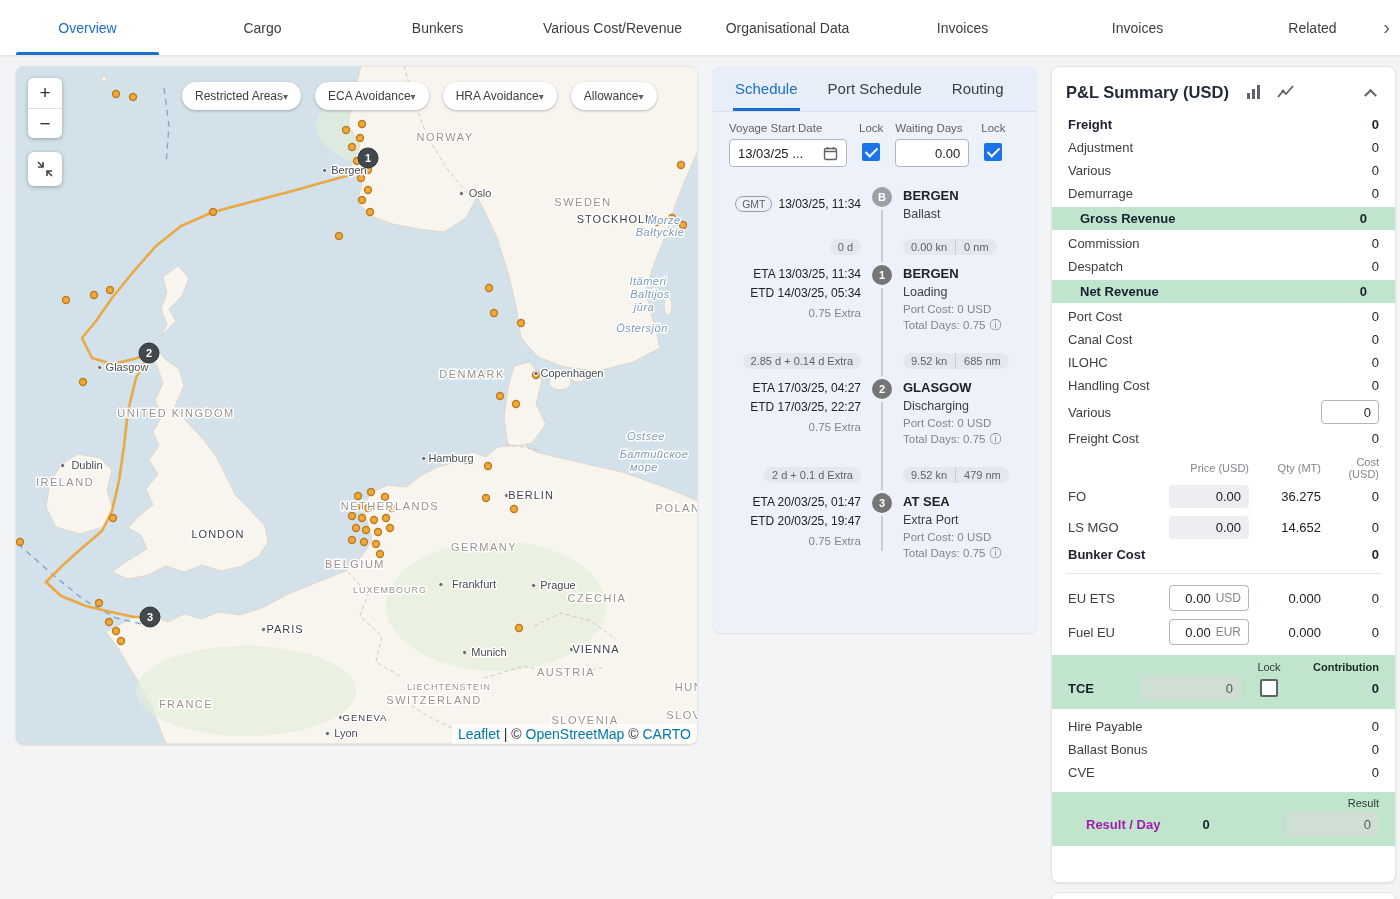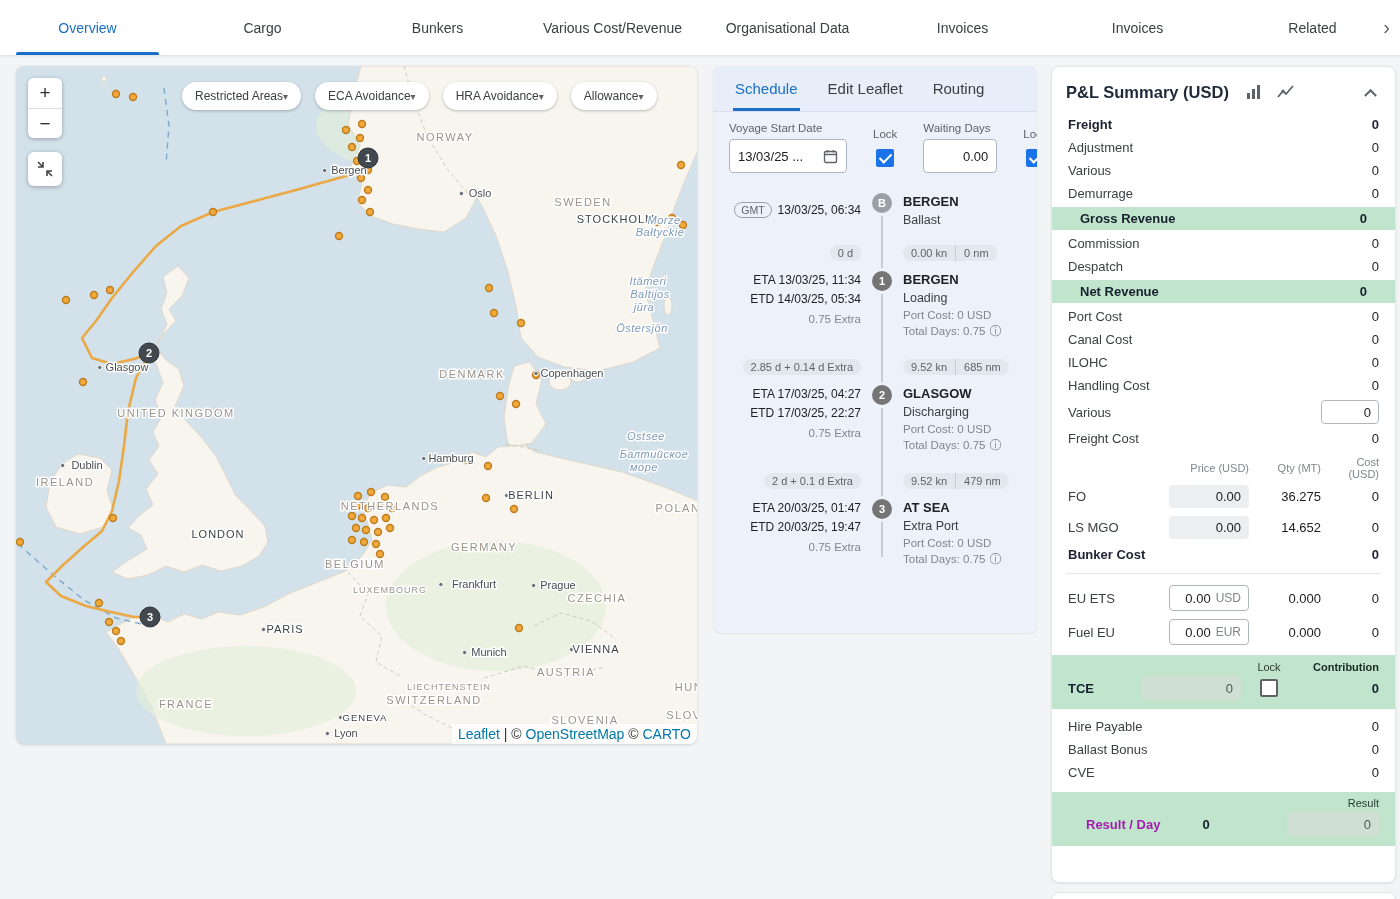--- a/index.html
+++ b/index.html
@@ -45,25 +45,25 @@
   .pill-chev{color:#5f6368;font-size:10px;}
   .map-attrib{position:absolute;right:0;bottom:0;background:rgba(255,255,255,.8);font-size:14px;color:#333;padding:2px 6px;z-index:5;}
   .map-attrib span{white-space:pre;}
   .map-attrib a{color:#0078a8;text-decoration:none;cursor:pointer;}
 
   
   .schedule-panel{position:absolute;left:713px;top:10px;width:324px;height:567px;background:#edf2fa;border-radius:8px;overflow:hidden;box-shadow:0 1px 2px rgba(0,0,0,.08);}
   .sched-tabs{display:flex;gap:26px;padding:0 20px;background:#e7eefa;border-bottom:1px solid #d8e0ee;}
   .sched-tab{font-size:15px;font-weight:500;color:#3c4043;padding:14px 2px 11px;cursor:pointer;border-bottom:3px solid transparent;}
   .sched-tab.active{color:var(--accent);border-bottom-color:var(--accent);}
-  .sched-form{display:flex;gap:26px;padding:10px 16px 6px;align-items:center;}
+  .sched-form{display:flex;gap:12px;padding:10px 16px 6px;align-items:flex-start;}
   .field label{display:block;font-size:11.5px;color:#5f6368;margin-bottom:5px;}
   .lock-field{text-align:center;}
   .lock-field label{text-align:center;}
-  .text-input{height:34px;background:#fff;border:1px solid #aeb6c4;border-radius:4px;font-size:13px;color:#202124;padding:0 8px;font-family:inherit;}
+  .text-input{height:28px;background:#fff;border:1px solid #aeb6c4;border-radius:4px;font-size:13px;color:#202124;padding:0 8px;font-family:inherit;}
   .date-input{width:118px;display:flex;align-items:center;justify-content:space-between;gap:4px;cursor:text;}
   .date-input span{overflow:hidden;white-space:nowrap;}
   .num-input{width:74px;text-align:right;}
   .cb{appearance:none;-webkit-appearance:none;width:18px;height:18px;border:2px solid #5f6368;border-radius:2px;background:#fff;position:relative;cursor:pointer;display:inline-block;vertical-align:middle;margin-top:4px;}
   .cb:checked{background:#1a73e8;border-color:#1a73e8;}
   .cb:checked::after{content:"";position:absolute;left:4px;top:0px;width:5px;height:10px;border:solid #fff;border-width:0 2px 2px 0;transform:rotate(45deg);}
   .timeline{position:relative;padding:14px 10px 0 16px;}
   .timeline::before{content:"";position:absolute;left:168px;top:26px;height:352px;width:2px;background:#c5ccd8;}
   .tl-row{display:grid;grid-template-columns:136px 34px 1fr;position:relative;}
   .tl-start{margin-bottom:18px;}
@@ -328,21 +328,21 @@
           </div>
         </div>
       <div class="map-attrib">
         <a>Leaflet</a><span> | © </span><a>OpenStreetMap</a><span> © </span><a>CARTO</a>
       </div>
     </section>
 
     <section class="schedule-panel">
       <div class="sched-tabs">
           <div class="sched-tab active">Schedule</div>
-          <div class="sched-tab">Edit Leaflet</div>
+          <div class="sched-tab">Port Schedule</div>
           <div class="sched-tab">Routing</div>
         </div>
       <div class="sched-form">
         <div class="field">
           <label>Voyage Start Date</label>
           <div class="text-input date-input">
             <span>13/03/25 ...</span>
             <svg width="15" height="15" viewBox="0 0 15 15">
               <rect x="1.5" y="2.5" width="12" height="11" rx="1.5" fill="none" stroke="#5f6368" stroke-width="1.4"></rect>
               <line x1="1.5" y1="5.5" x2="13.5" y2="5.5" stroke="#5f6368" stroke-width="1.4"></line>
@@ -361,21 +361,21 @@
         </div>
         <div class="field lock-field">
           <label>Lock</label>
           <input type="checkbox" class="cb" checked="" style="">
         </div>
       </div>
       <div class="timeline">
           <div class="tl-row tl-start">
             <div class="tl-left tl-startline">
               <span class="pill outline">GMT</span>
-              <span class="tl-time">13/03/25, 06:34</span>
+              <span class="tl-time">13/03/25, 11:34</span>
             </div>
             <div class="tl-node gray">B</div>
             <div class="tl-right">
               <div class="tl-port">BERGEN</div>
               <div class="tl-activity">Ballast</div>
             </div>
           </div>
           <div class="tl-row tl-gap">
             <div class="tl-left">
               <span class="pill">0 d</span>

